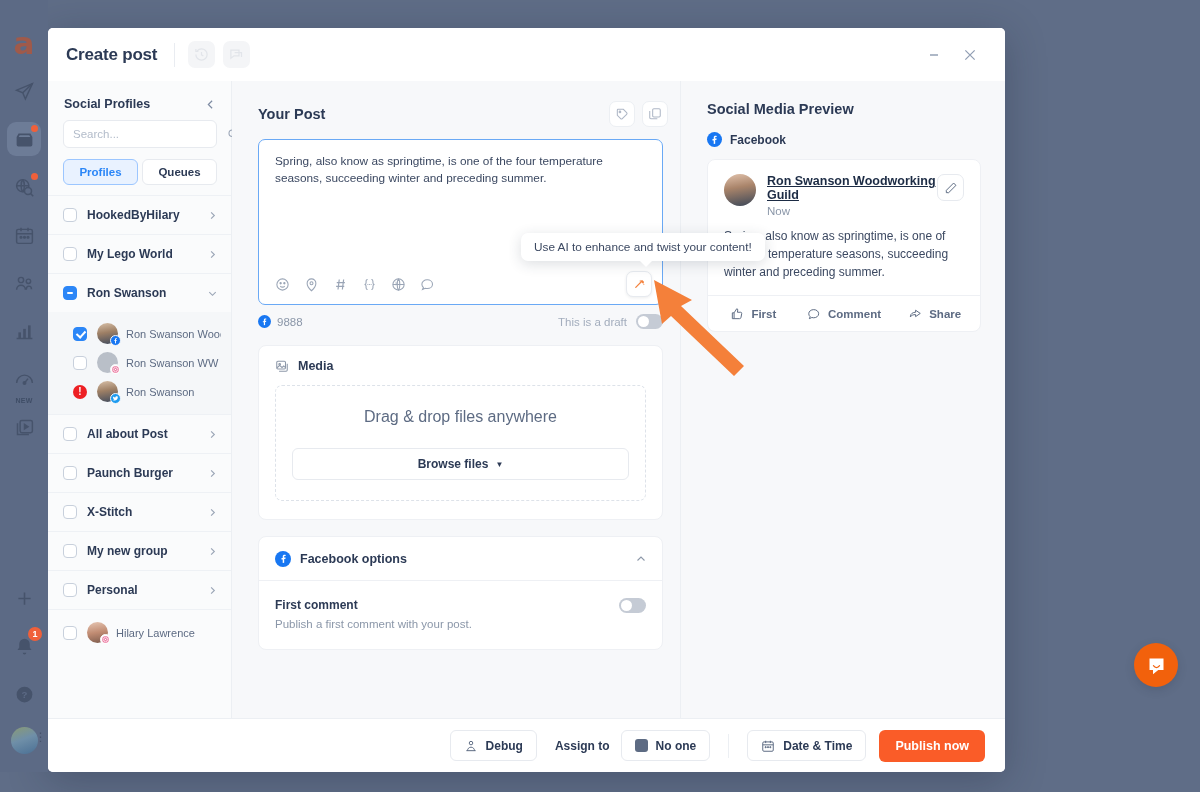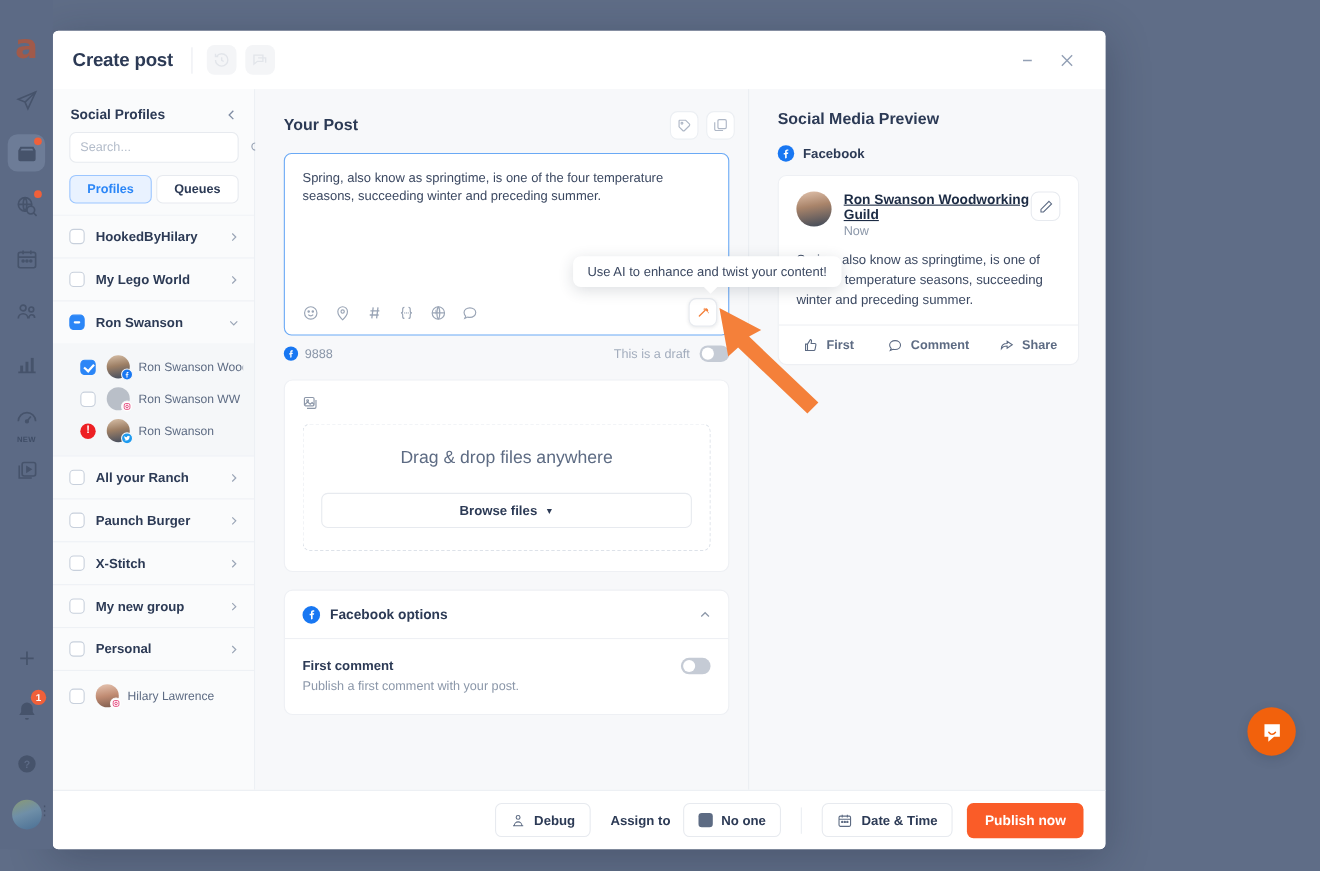--- a/index.html
+++ b/index.html
@@ -530,21 +530,21 @@
                     <path d="M21 5.9c-.7.3-1.4.5-2.2.6.8-.5 1.4-1.2 1.7-2.1-.8.4-1.6.8-2.5.9A3.8 3.8 0 0011.6 8c0 .3 0 .6.1.9-3.2-.2-6-1.7-7.9-4a3.8 3.8 0 001.2 5.1c-.6 0-1.2-.2-1.7-.5 0 1.9 1.3 3.4 3.1 3.8-.6.1-1.1.2-1.7.1a3.8 3.8 0 003.6 2.6A7.7 7.7 0 013 17.6 10.8 10.8 0 008.9 19c7 0 10.9-5.9 10.9-11v-.5c.7-.5 1.4-1.2 1.9-2z"></path>
                   </svg>
               </span>
             </span>
             <span class="nm">Ron Swanson</span>
           </div>
         </div>
 
         <div class="grow-row">
           <span class="cbox"></span>
-          <span class="nm">All your Ranch</span>
+          <span class="nm">All about Post</span>
           <span class="chev">
               <svg viewBox="0 0 24 24" fill="none" stroke="currentColor" stroke-width="2.4">
                 <path d="M9 5l7 7-7 7"></path>
               </svg>
             </span>
         </div>
         <div class="grow-row">
           <span class="cbox"></span>
           <span class="nm">Paunch Burger</span>
           <span class="chev">
@@ -687,20 +687,21 @@
         <div class="card">
           <div class="chead">
             <span class="ci">
                 <svg viewBox="0 0 24 24" fill="none" stroke="currentColor" stroke-width="1.8">
                   <rect x="3" y="4" width="15" height="13" rx="2"></rect>
                   <circle cx="8" cy="9" r="1.4"></circle>
                   <path d="M3.5 15l4.5-4 4 3.5 3-2.5 3 3"></path>
                   <path d="M21 8v11a2 2 0 01-2 2H7"></path>
                 </svg>
               </span>
+            <span class="ct">Media</span>
           </div>
           <div class="dropzone">
             <div class="dz">Drag &amp; drop files anywhere</div>
             <div class="browse">
               <span>Browse files</span>
               <span class="car">▼</span>
             </div>
           </div>
         </div>
 

